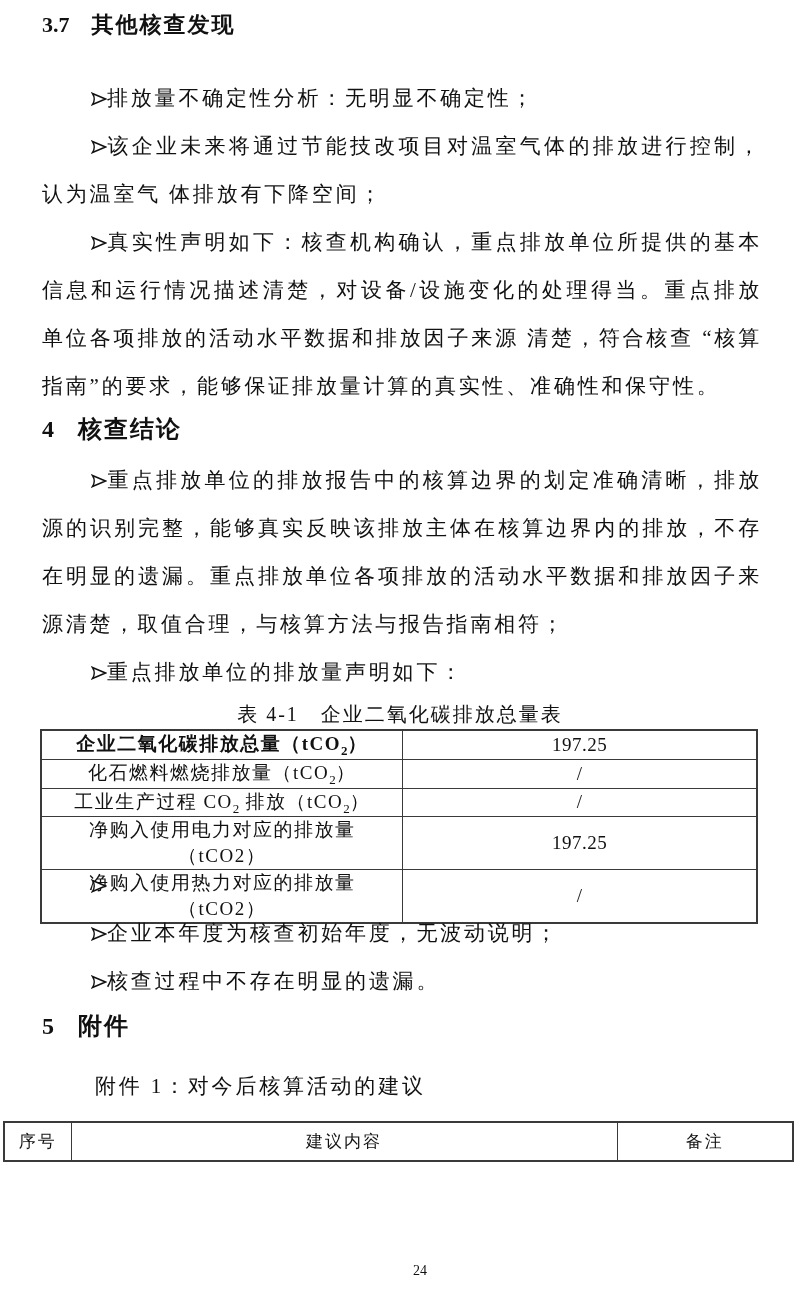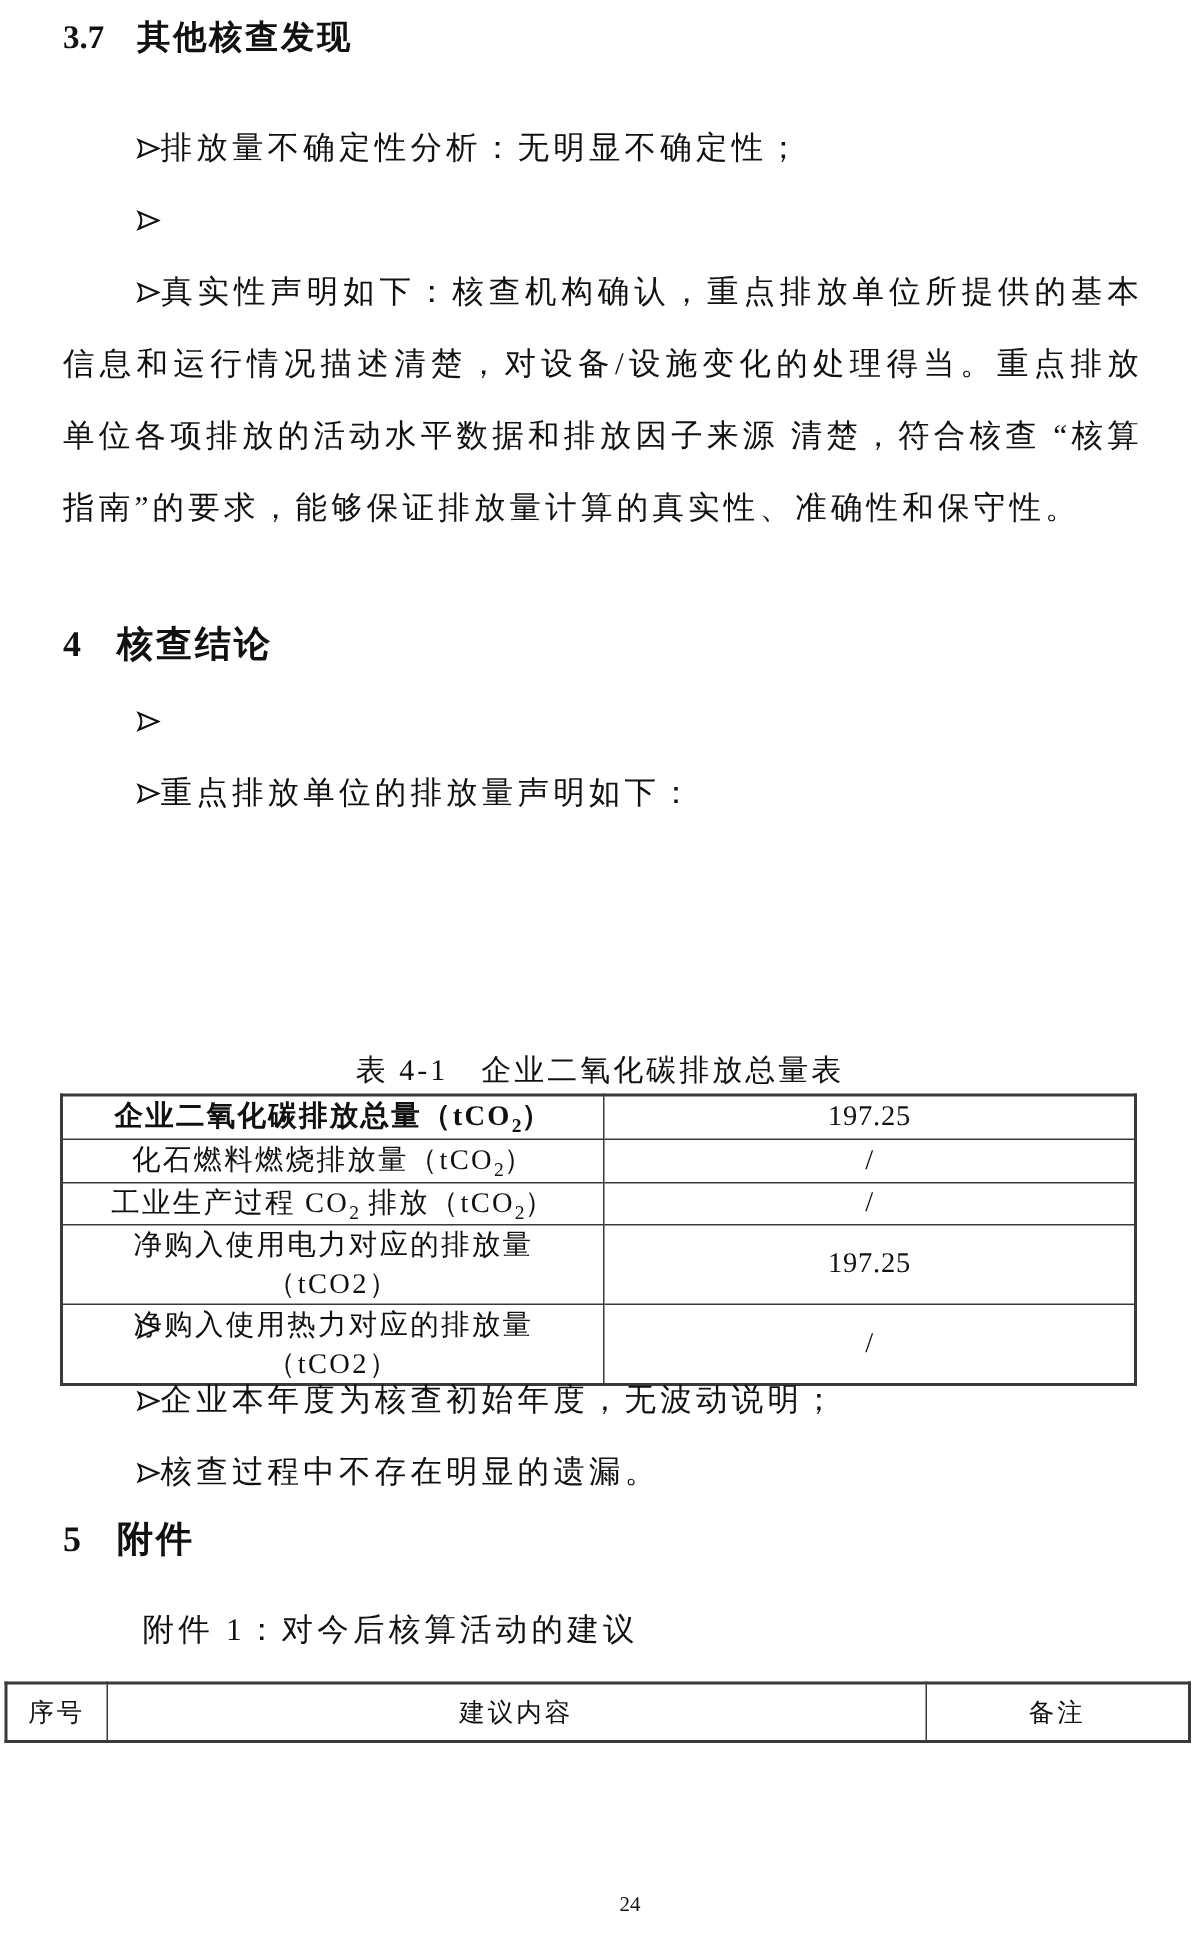--- a/index.html
+++ b/index.html
@@ -77,34 +77,34 @@
   <div class="abs h-minor" style="top:10px;">
     <span class="h-num" style="margin-right:22px;">3.7</span><span>其他核查发现</span>
   </div>
 
   <div class="abs para-block" style="top:74px;">
     <p class="para"><span class="bullet-icon"><svg width="16" height="14" viewBox="0 0 16 14">
             <path d="M1.5 1.5 Q5 7 1.5 12.5 L14.5 7 Z" fill="#ffffff" stroke="#111111" stroke-width="1.4"></path>
           </svg></span><span>排放量不确定性分析：无明显不确定性；</span></p>
     <p class="para"><span class="bullet-icon"><svg width="16" height="14" viewBox="0 0 16 14">
             <path d="M1.5 1.5 Q5 7 1.5 12.5 L14.5 7 Z" fill="#ffffff" stroke="#111111" stroke-width="1.4"></path>
-          </svg></span></p>
+          </svg></span><span>该企业未来将通过节能技改项目对温室气体的排放进行控制，认为温室气 体排放有下降空间；</span></p>
     <p class="para"><span class="bullet-icon"><svg width="16" height="14" viewBox="0 0 16 14">
             <path d="M1.5 1.5 Q5 7 1.5 12.5 L14.5 7 Z" fill="#ffffff" stroke="#111111" stroke-width="1.4"></path>
           </svg></span><span>真实性声明如下：核查机构确认，重点排放单位所提供的基本信息和运行情况描述清楚，对设备/设施变化的处理得当。重点排放单位各项排放的活动水平数据和排放因子来源 清楚，符合核查 “核算指南”的要求，能够保证排放量计算的真实性、准确性和保守性。</span></p>
   </div>
 
   <div class="abs h-major" style="top:413px;">
     <span class="h-num">4</span><span>核查结论</span>
   </div>
 
   <div class="abs para-block" style="top:456px;">
     <p class="para"><span class="bullet-icon"><svg width="16" height="14" viewBox="0 0 16 14">
             <path d="M1.5 1.5 Q5 7 1.5 12.5 L14.5 7 Z" fill="#ffffff" stroke="#111111" stroke-width="1.4"></path>
-          </svg></span></p>
+          </svg></span><span>重点排放单位的排放报告中的核算边界的划定准确清晰，排放源的识别完整，能够真实反映该排放主体在核算边界内的排放，不存在明显的遗漏。重点排放单位各项排放的活动水平数据和排放因子来源清楚，取值合理，与核算方法与报告指南相符；</span></p>
     <p class="para"><span class="bullet-icon"><svg width="16" height="14" viewBox="0 0 16 14">
             <path d="M1.5 1.5 Q5 7 1.5 12.5 L14.5 7 Z" fill="#ffffff" stroke="#111111" stroke-width="1.4"></path>
           </svg></span><span>重点排放单位的排放量声明如下：</span></p>
   </div>
 
   <div class="abs tbl-caption" style="top:701px;">表 4-1　企业二氧化碳排放总量表</div>
 
   <table class="abs tbl41" style="top:729px;">
     <tbody>
         <tr class="bold-row">

